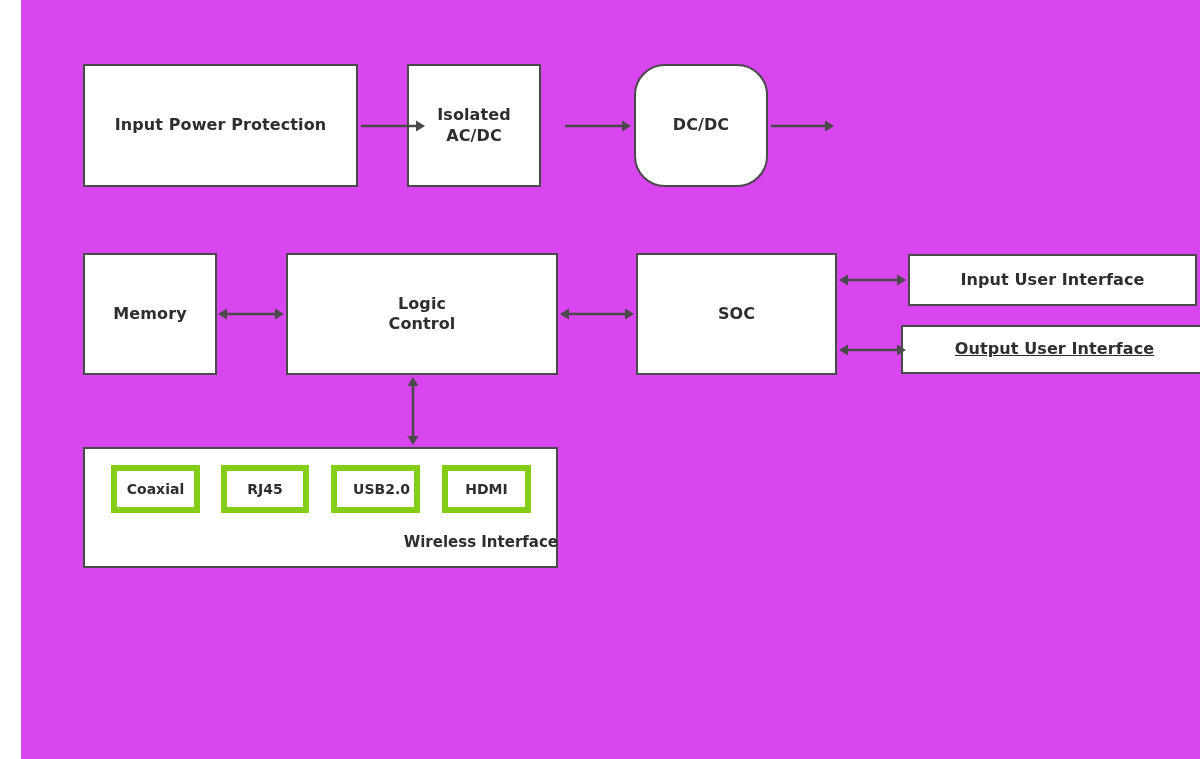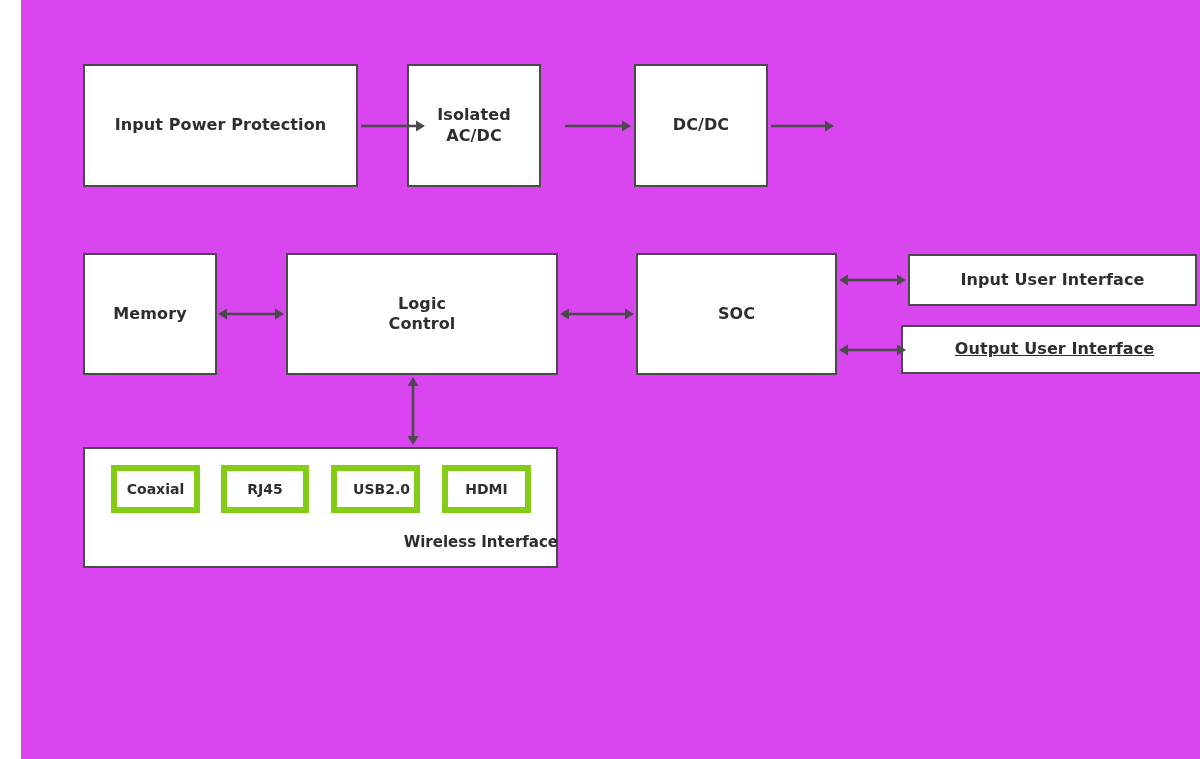--- a/index.html
+++ b/index.html
@@ -73,21 +73,21 @@
 </head>
 <body>
 
 <div id="canvas">
 
   <div class="block multiline" style="left: 62px; top: 64px; width: 275px; height: 123px;">Input Power Protection</div>
 
   <div class="block multiline" style="left: 386px; top: 64px; width: 134px; height: 123px;">Isolated
 AC/DC</div>
 
-  <div class="block multiline" style="left: 613px; top: 64px; width: 134px; height: 123px;">DC/DC</div>
+  <div class="block multiline" style="left: 613px; top: 64px; width: 134px; height: 123px; border-radius: 31px;">DC/DC</div>
 
   <div class="connector" style="left: 330px; top: 116px;">
       <svg width="84" height="20" viewBox="0 0 84 20">
         <line x1="10" y1="10" x2="65" y2="10" stroke="#4a4a4a" stroke-width="2.6"></line>
         <polygon points="74,10 65,15.5 65,4.5" fill="#4a4a4a"></polygon>
       </svg>
     </div>
   <div class="connector" style="left: 534px; top: 116px;">
       <svg width="86" height="20" viewBox="0 0 86 20">
         <line x1="10" y1="10" x2="67" y2="10" stroke="#4a4a4a" stroke-width="2.6"></line>

